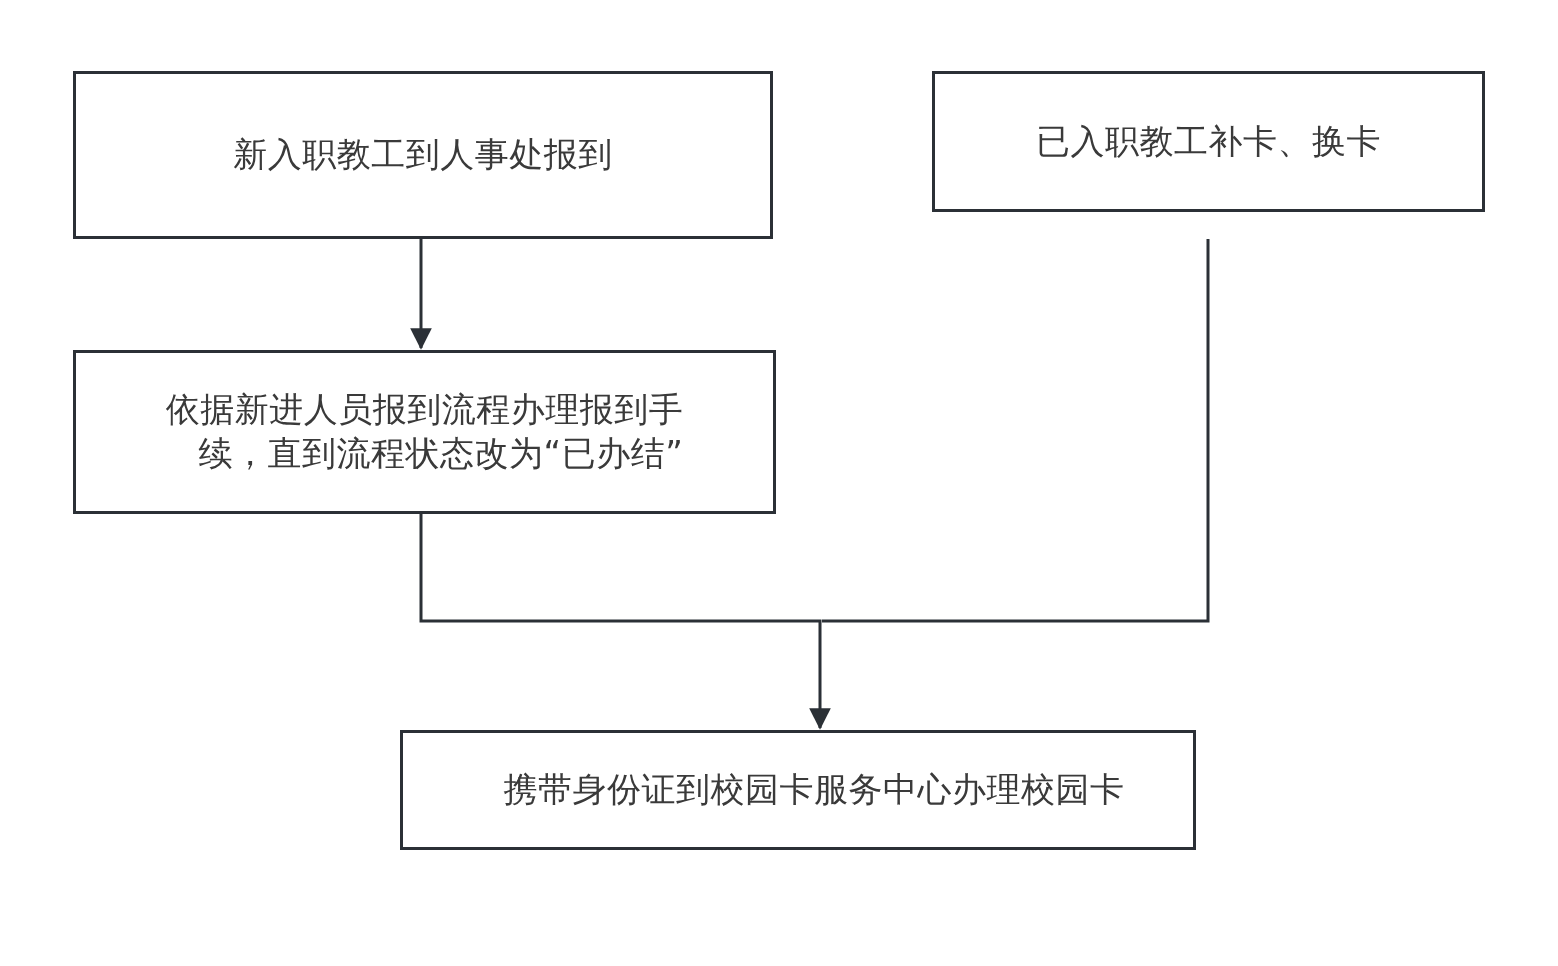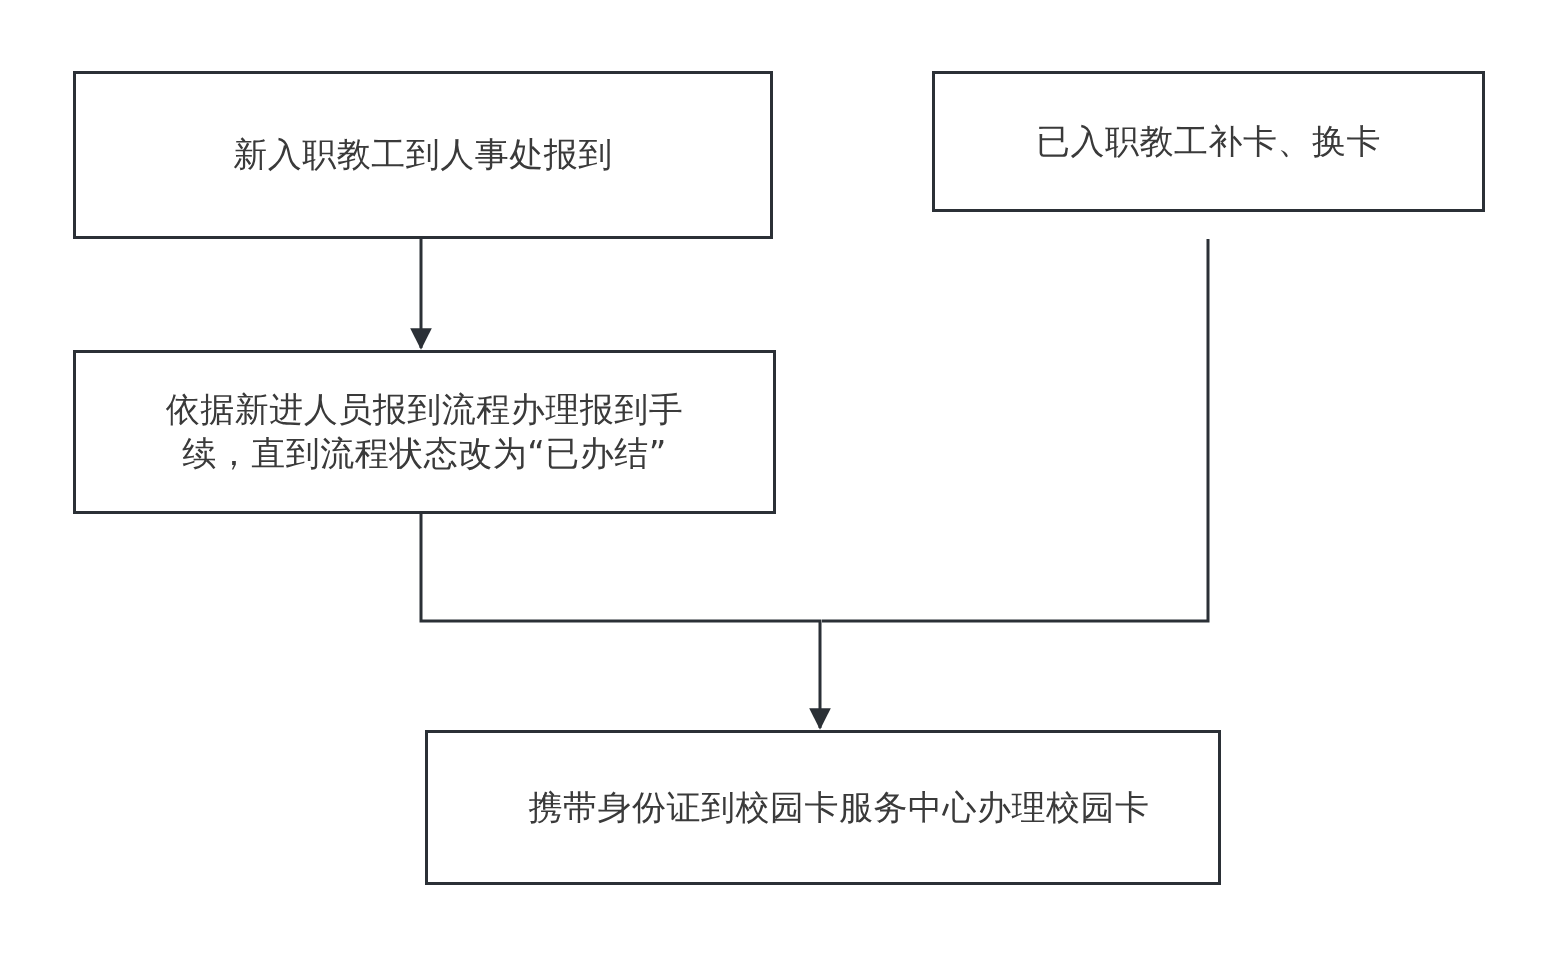--- a/index.html
+++ b/index.html
@@ -39,26 +39,26 @@
     display: block;
     color: #3a3a3a;
     font-size: 34px;
     line-height: 1.28;
     letter-spacing: 0.5px;
     white-space: pre-line;
     font-weight: 400;
     text-align: right;
   }
   .node-left-align .node-label {
-    text-align: center;
+    text-align: right;
   }
   #n1 { left: 73px;  top: 71px;  width: 700px; height: 168px; }
   #n2 { left: 932px; top: 71px;  width: 553px; height: 141px; }
   #n3 { left: 73px;  top: 350px; width: 703px; height: 164px; }
-  #n4 { left: 425px; top: 730px; width: 796px; height: 155px; padding-left: 32px; }
+  #n4 { left: 400px; top: 730px; width: 796px; height: 120px; padding-left: 32px; }
 </style>
 </head>
 <body>
 
 <div id="canvas">
 
   <svg id="edges" width="1558" height="966" viewBox="0 0 1558 966" xmlns="http://www.w3.org/2000/svg">
     <defs>
       <marker id="arrowhead" viewBox="0 0 12 12" refX="11" refY="6" markerWidth="7.2" markerHeight="7.2" orient="auto-start-reverse">
         <path d="M 0 0 L 12 6 L 0 12 z" fill="#2b3036"></path>

